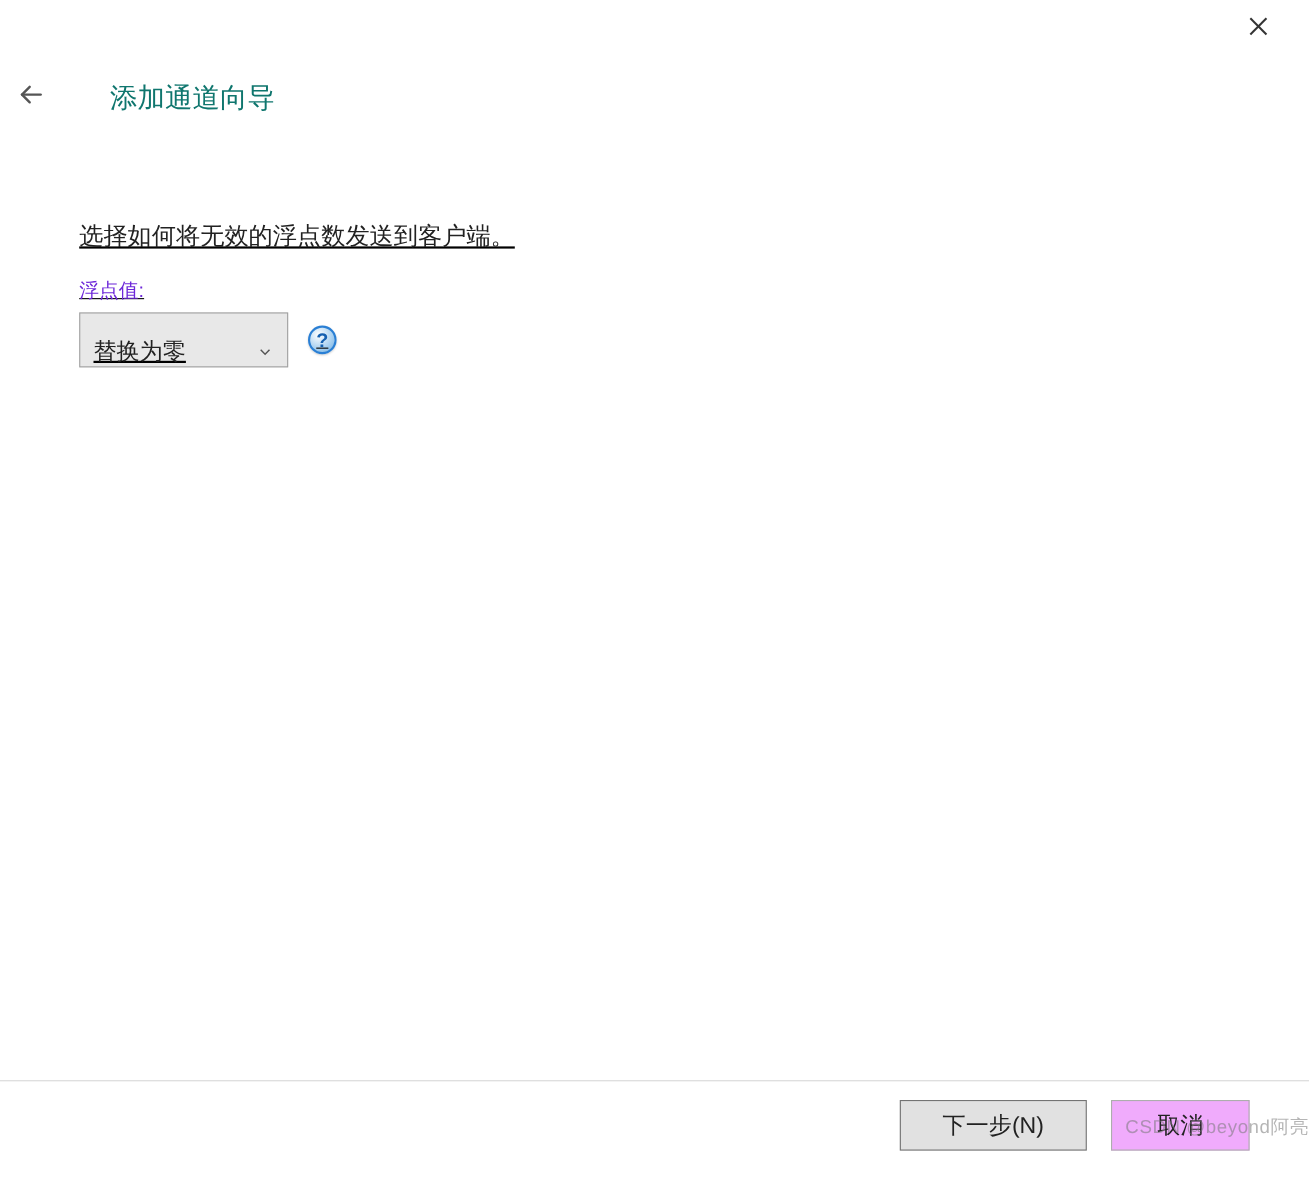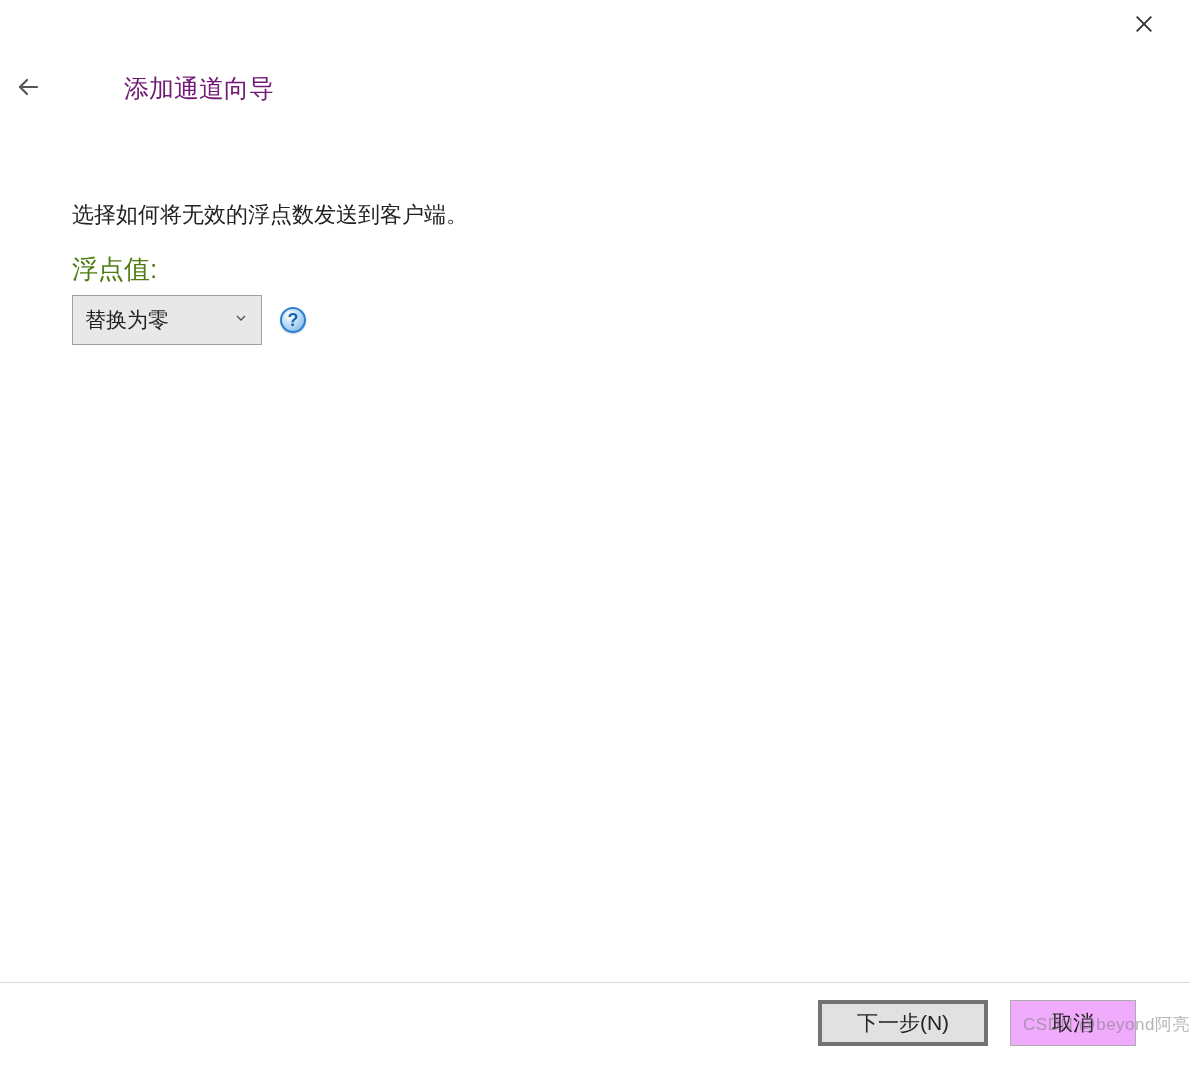--- a/index.html
+++ b/index.html
@@ -47,53 +47,53 @@
       cursor: pointer;
       color: #555;
       margin-right: 56px;
     }
     .back-btn svg {
       width: 24px;
       height: 24px;
     }
     .title {
       font-size: 25px;
-      color: #701a75;
+      color: #0f766e;
       font-weight: 400;
-      margin-left: 24px;
     }
     .content {
       position: absolute;
       top: 200px;
       left: 72px;
       right: 72px;
+      text-decoration: underline;
     }
     .description {
       font-size: 22px;
       color: #222;
       margin-bottom: 22px;
     }
     .field-label {
-      font-size: 26px;
-      color: #4d7c0f;
+      font-size: 18px;
+      color: #6d28d9;
       margin-bottom: 8px;
     }
     .field-row {
       display: flex;
       align-items: center;
       gap: 18px;
     }
     .select-wrap {
       position: relative;
       width: 190px;
       height: 50px;
       background: #e8e8e8;
       border: 1px solid #a0a0a0;
       display: flex;
-      align-items: center;
+      align-items: flex-end;
       padding: 0 12px;
       cursor: pointer;
     }
     .select-value {
       font-size: 21px;
       color: #222;
       flex: 1;
     }
     .select-chevron {
       color: #555;
@@ -136,21 +136,21 @@
       height: 46px;
       background: #f0abfc;
       border: 1px solid #adadad;
       font-size: 21px;
       color: #222;
       cursor: pointer;
       font-family: inherit;
       padding: 0 18px;
     }
     .btn-primary {
-      border: 4px solid #737373;
+      border: 1px solid #737373;
       background: #e1e1e1;
       min-width: 170px;
     }
     .watermark {
       position: absolute;
       bottom: 42px;
       right: 0;
       font-size: 17px;
       color: rgba(120, 120, 120, 0.55);
       font-family: Arial, sans-serif;

